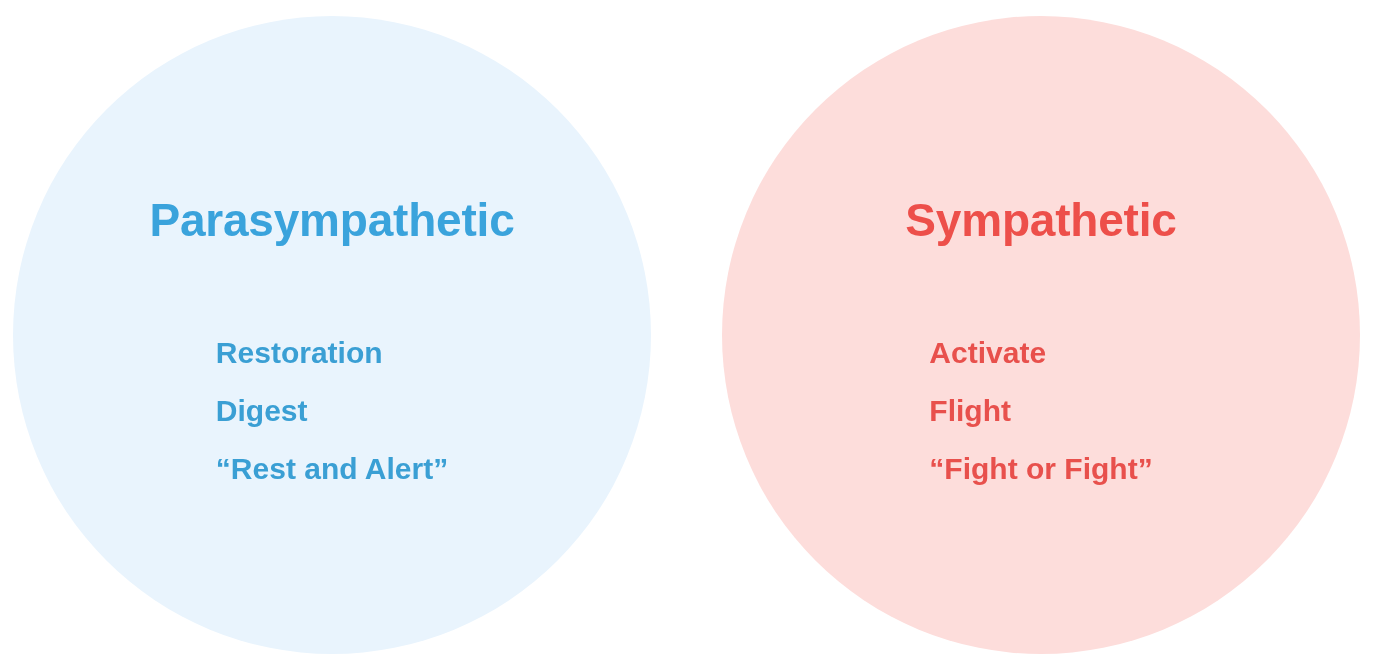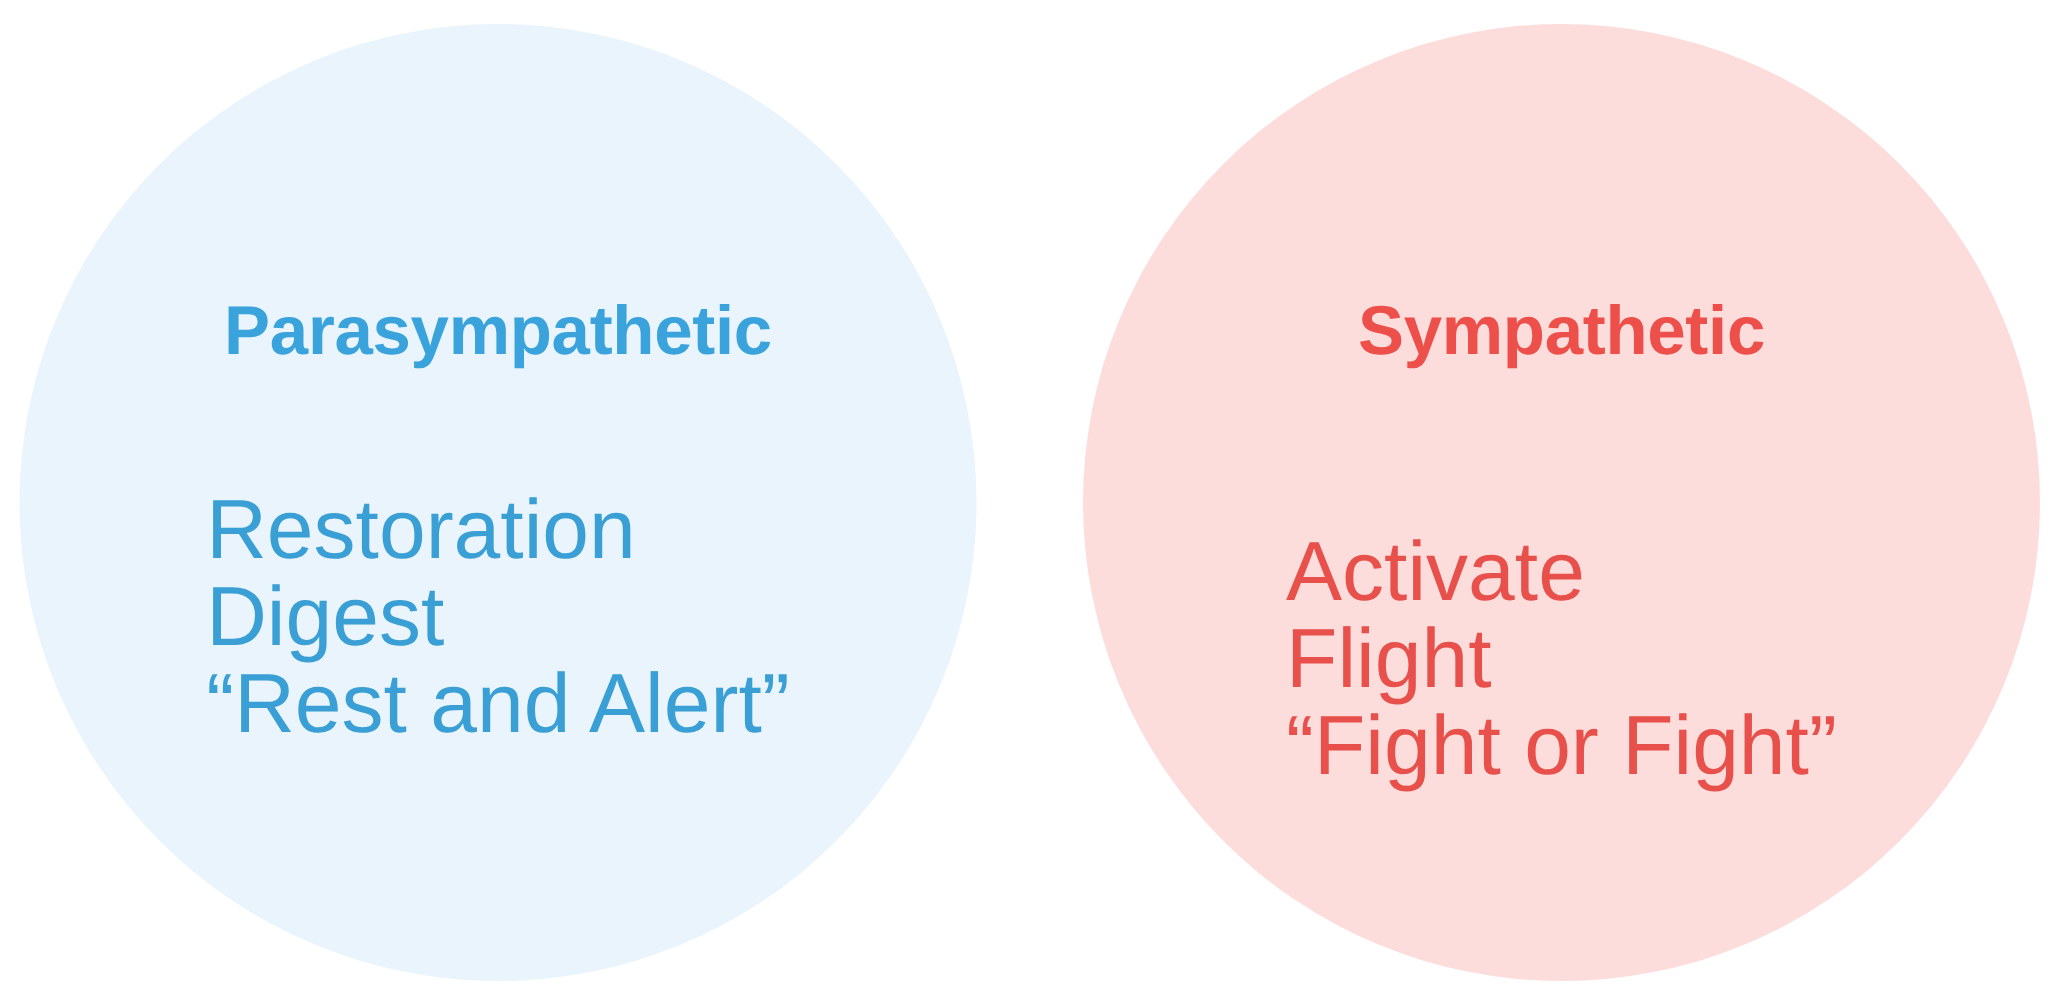--- a/index.html
+++ b/index.html
@@ -53,31 +53,31 @@
   }
   .circle-parasympathetic .circle-title {
     margin-top: 181px;
     color: #3aa3dc;
   }
   .circle-sympathetic .circle-title {
     margin-top: 181px;
     color: #ed4f4a;
   }
   .circle-body {
-    font-size: 56px;
-    font-weight: normal;
+    font-size: 30px;
+    font-weight: bold;
     line-height: 58px;
     white-space: nowrap;
   }
   .circle-parasympathetic .circle-body {
     margin-top: 81px;
     color: #3a9fd4;
   }
   .circle-sympathetic .circle-body {
-    margin-top: 109px;
+    margin-top: 81px;
     color: #e8504c;
   }
   .body-line {
     display: block;
   }
 </style>
 </head>
 <body>
 
 <div class="canvas">

